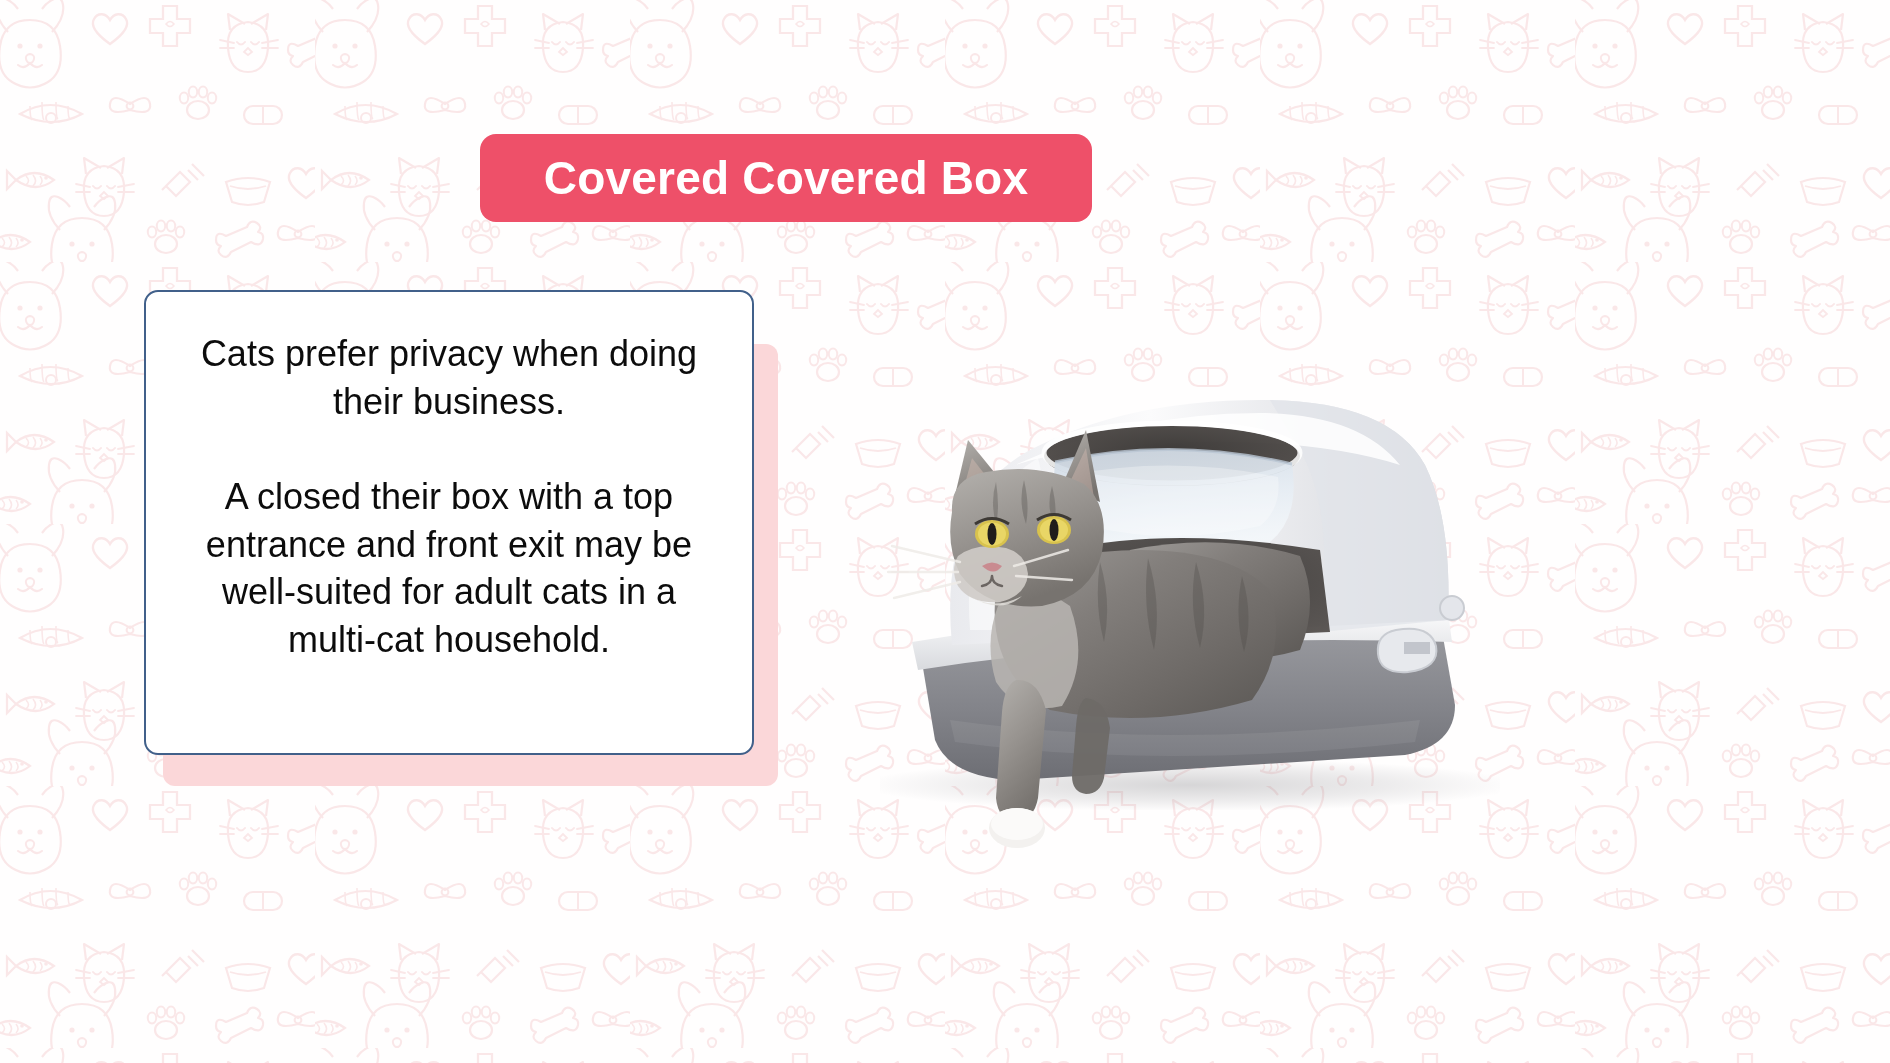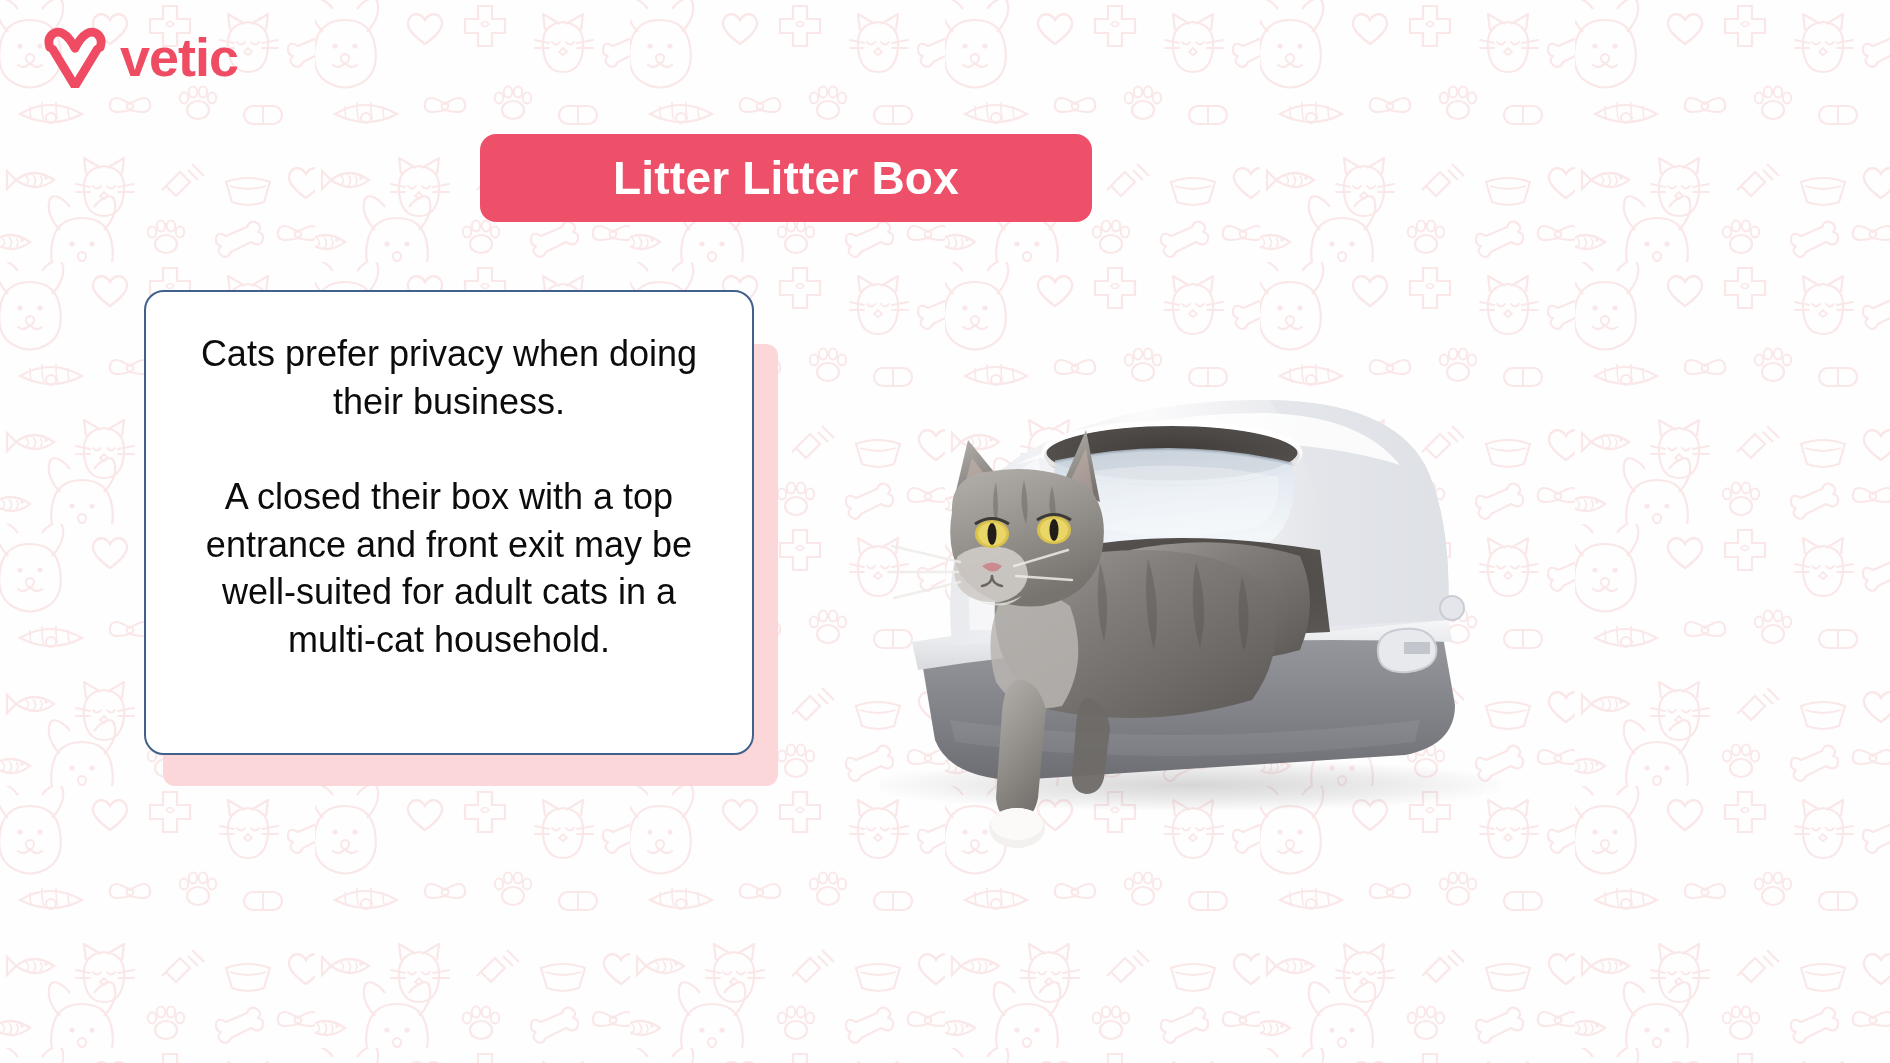--- a/index.html
+++ b/index.html
@@ -66,21 +66,21 @@
     background:#fbd7d9;
     border-radius:12px;
   }
 
   
   #info-card {
     position:absolute; left:144px; top:290px;
     width:610px; height:465px;
     background:#ffffff;
     border:2px solid #41608a;
-    border-radius:20px;
+    border-radius:14px;
     padding:38px 30px 28px 30px;
     display:flex; flex-direction:column;
     align-items:flex-start; justify-content:flex-start;
   }
   .card-para {
     color:#0c0c0c;
     font-size:36px;
     line-height:1.32;
     text-align:center;
     width:100%;
@@ -214,31 +214,23 @@
           </g>
         </pattern>
       </defs>
 
       <rect x="0" y="0" width="1890" height="1063" fill="#fffdfd"></rect>
       <rect x="0" y="0" width="1890" height="1063" fill="url(#petpattern)"></rect>
     </svg>
   </div>
   <div id="veil"></div>
 
-  <div id="logo">
-    <svg id="logo-mark" viewBox="0 0 64 64">
-      <path d="M6 22 C2 10 12 3 20 8 C26 11.5 29 17 32 23
-               C35 17 38 11.5 44 8 C52 3 62 10 58 22" fill="none" stroke="#ef4b63" stroke-width="9" stroke-linecap="round" stroke-linejoin="round"></path>
-      <path d="M9 24 L32 62 L55 24" fill="none" stroke="#ef4b63" stroke-width="9" stroke-linecap="round" stroke-linejoin="round"></path>
-    </svg>
-    <span id="logo-word">vetic</span>
-  </div>
 
   <div id="title-banner">
-    <span id="title-text">Litter Litter Box</span>
+    <span id="title-text">Covered Covered Box</span>
   </div>
 
   <div id="card-offset"></div>
 
   <div id="info-card">
     <p class="card-para">Cats prefer privacy when doing their business.</p>
     <div id="para-gap"></div>
     <p class="card-para">A closed their box with a top entrance and front exit may be well-suited for adult cats in a multi-cat household.</p>
   </div>
 

